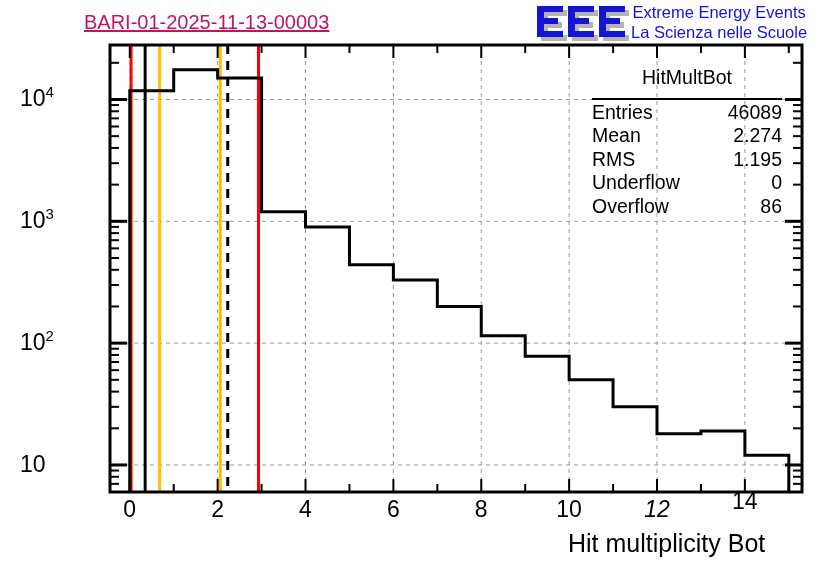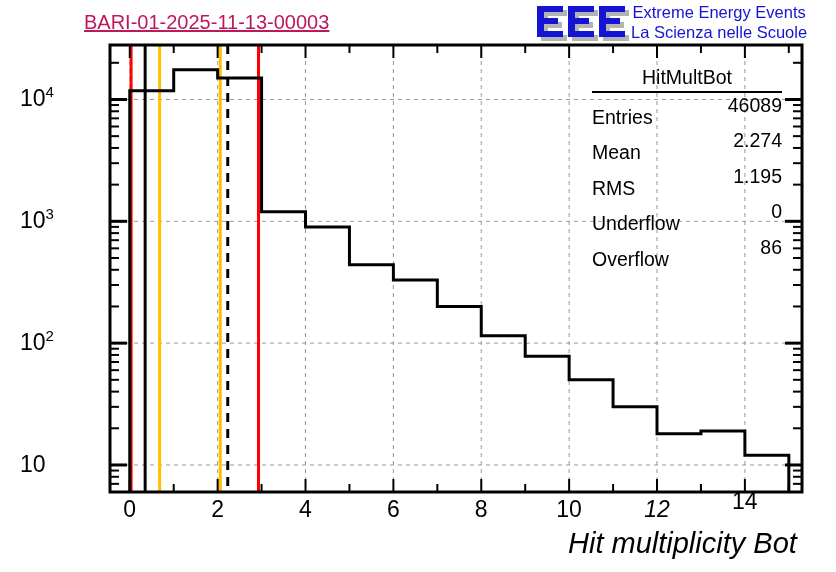--- a/index.html
+++ b/index.html
@@ -63,38 +63,37 @@
     left: 592px;
     top: 66px;
     width: 190px;
     font-size: 19.5px;
     line-height: 23.5px;
     color: #000;
   }
   .stats-title {
     text-align: center;
     border-bottom: 2px solid #000;
-    padding-bottom: 1px;
+    padding-bottom: 8px;
     margin-bottom: 1px;
   }
   .stats-row {
     display: flex;
     justify-content: space-between;
     white-space: nowrap;
   }
-  .stats-row .k { text-align: left; margin-top: 12px; }
+  .stats-row .k { text-align: left; }
   .stats-row .v { text-align: right; }
   .axis-title-x {
     position: absolute;
     left: 568px;
     top: 529px;
-    font-size: 29px;
+    font-size: 25px;
     line-height: 29px;
     white-space: nowrap;
-    font-style: italic;
   }
   .tick-label {
     position: absolute;
     font-size: 23px;
     line-height: 25px;
     white-space: nowrap;
     text-align: center;
   }
   .ylab {
     position: absolute;

